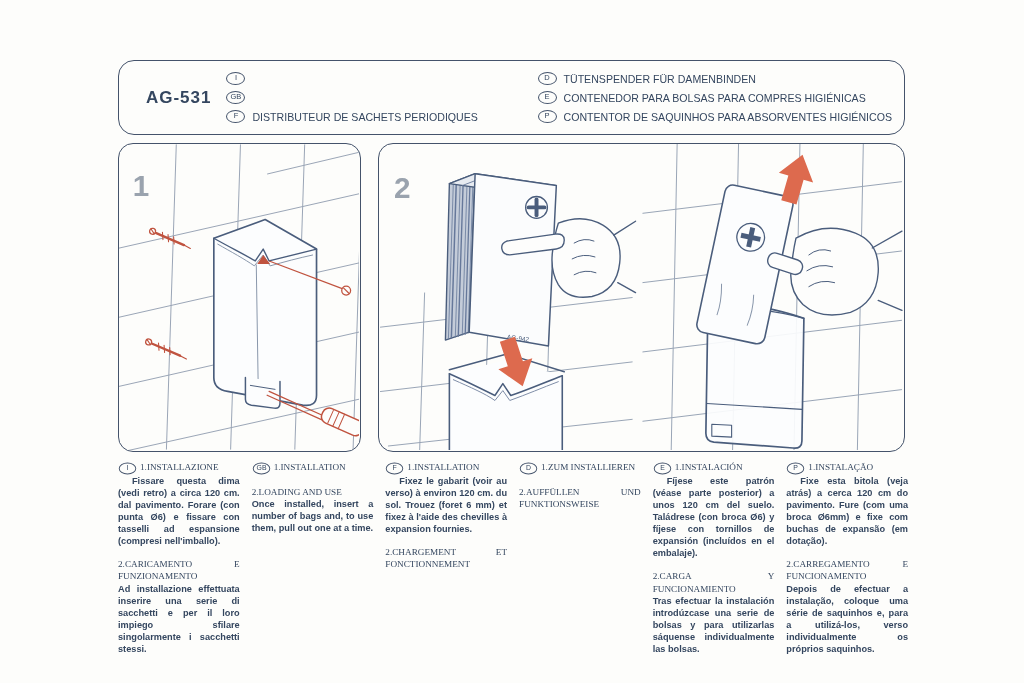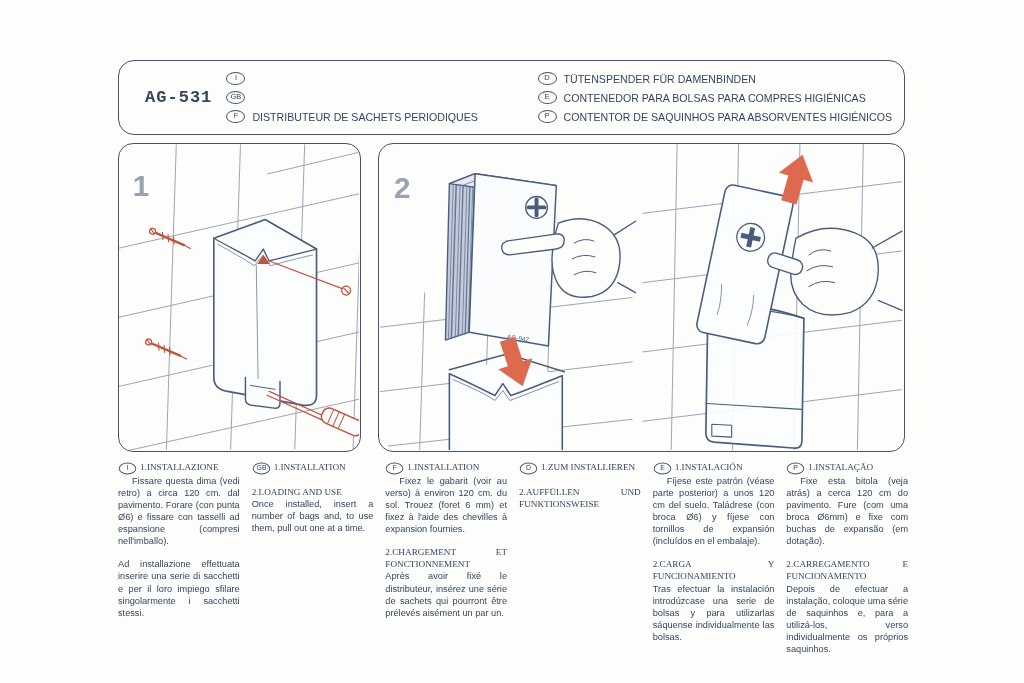--- a/index.html
+++ b/index.html
@@ -11,21 +11,21 @@
   }
   
   .header-box{
     position:absolute;left:118px;top:60px;width:787px;height:75px;
     border:1.6px solid #44536b;border-radius:16px;
     display:flex;align-items:center;box-sizing:border-box;padding:0 12px;
     background:#fdfdfb;
   }
   .model{
     width:108px;text-align:center;font-weight:bold;font-size:17px;
-    letter-spacing:1px;color:#34465f;font-family:Liberation Mono, monospace;
+    letter-spacing:1px;color:#34465f;
   }
   .title-col{display:flex;flex-direction:column;gap:6px;}
   .title-col.left{width:352px;}
   .title-col.right{flex:1;}
   .title-row{display:flex;align-items:center;gap:7px;font-size:10.6px;white-space:nowrap;color:#34465f;}
   .lang-badge{
     display:inline-block;min-width:11px;padding:0 3px;height:11px;line-height:10px;
     border:1px solid #44536b;border-radius:50%;font-size:7.5px;text-align:center;
     color:#34465f;flex:0 0 auto;
   }
@@ -39,21 +39,21 @@
   .panel svg{display:block;}
   
   .cols{
     position:absolute;left:118px;top:461px;width:790px;
     display:flex;gap:12px;
   }
   .col{flex:1;font-size:9.2px;line-height:1.32;text-align:justify;color:#34465f;}
   .step-head{display:flex;align-items:flex-start;gap:3px;}
   .step-head .lang-badge{margin-top:0.5px;transform:scale(.92);}
   .step-title{text-transform:uppercase;font-family:Liberation Serif, serif;}
-  .col p{margin:0;}
+  .col p{margin:0;font-weight:bold;}
   .col p.indent{text-indent:14px;}
   .col .gap{height:11px;}
 </style>
 </head>
 <body>
 
 <div class="sheet">
 
   <div class="header-box">
     <div class="model">AG-531</div>
@@ -283,20 +283,21 @@
 
   <div class="cols">
 
     <div class="col">
       <div class="step-head">
         <span class="lang-badge">I</span>
         <span class="step-title">1.INSTALLAZIONE</span>
       </div>
       <p class="indent">Fissare questa dima (vedi retro) a circa 120 cm. dal pavimento. Forare (con punta Ø6) e fissare con tasselli ad espansione (compresi nell'imballo).</p>
       <div class="gap"></div>
+      <div class="step-title">2.CARICAMENTO E FUNZIONAMENTO</div>
       <p>Ad installazione effettuata inserire una serie di sacchetti e per il loro impiego sfilare singolarmente i sacchetti stessi.</p>
     </div>
 
     <div class="col">
       <div class="step-head">
         <span class="lang-badge">GB</span>
         <span class="step-title">1.INSTALLATION</span>
       </div>
       <div class="gap"></div>
       <div class="step-title">2.LOADING AND USE</div>
@@ -304,21 +305,20 @@
     </div>
 
     <div class="col">
       <div class="step-head">
         <span class="lang-badge">F</span>
         <span class="step-title">1.INSTALLATION</span>
       </div>
       <p class="indent">Fixez le gabarit (voir au verso) à environ 120 cm. du sol. Trouez (foret 6 mm) et fixez à l'aide des chevilles à expansion fournies.</p>
       <div class="gap"></div>
       <div class="step-title">2.CHARGEMENT ET FONCTIONNEMENT</div>
-      <p>Après avoir fixé le distributeur, insérez une série de sachets qui pourront être prélevés aisément un par un.</p>
     </div>
 
     <div class="col">
       <div class="step-head">
         <span class="lang-badge">D</span>
         <span class="step-title">1.ZUM INSTALLIEREN</span>
       </div>
       <div class="gap"></div>
       <div class="step-title">2.AUFFÜLLEN UND FUNKTIONSWEISE</div>
     </div>

